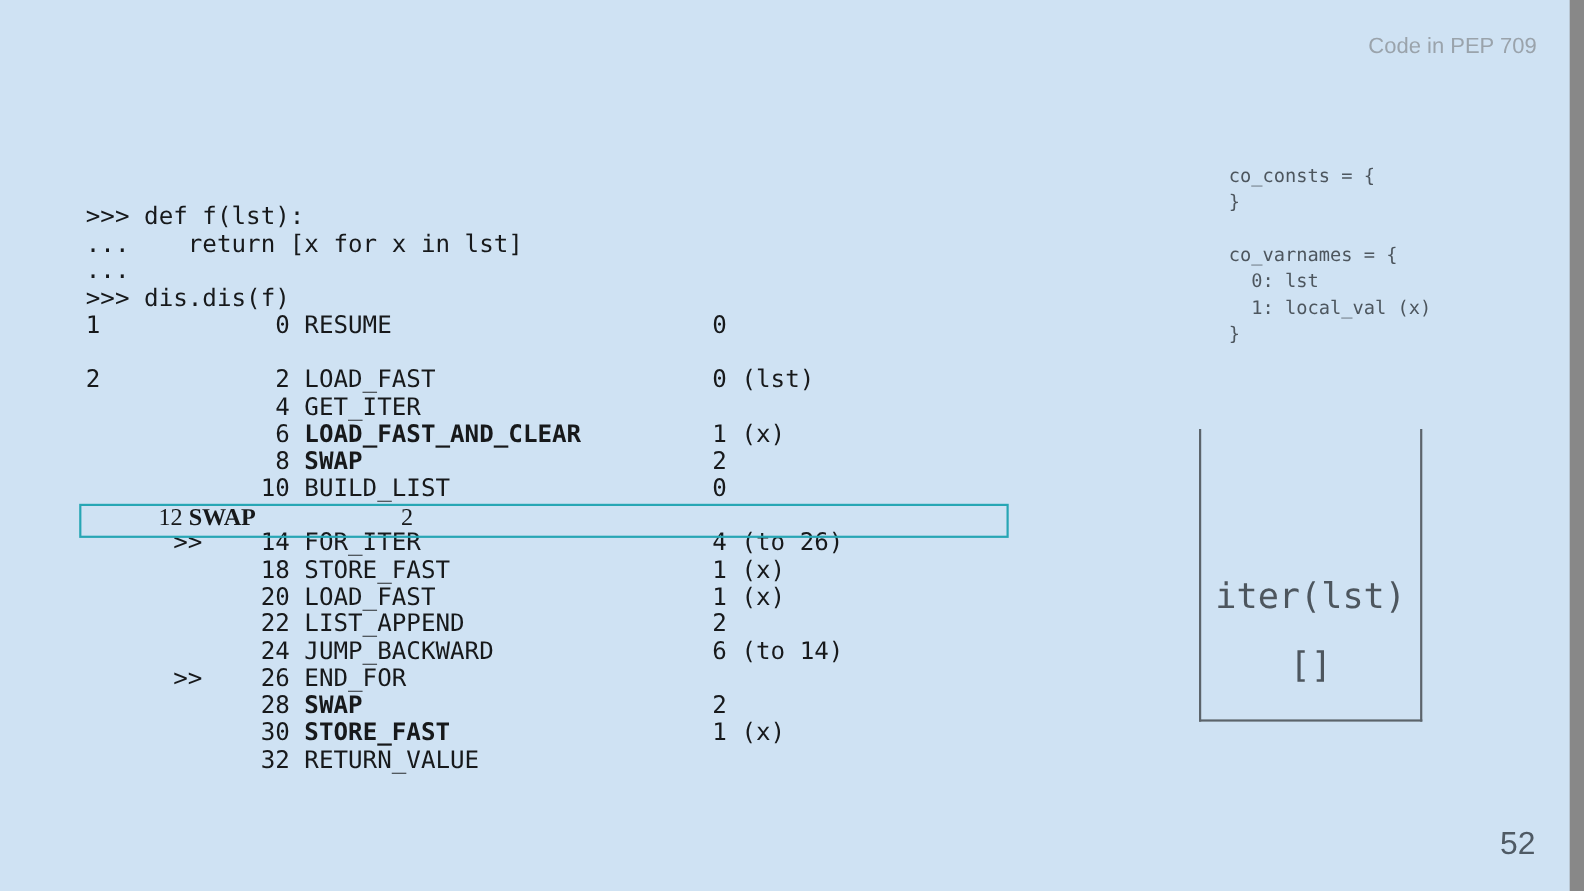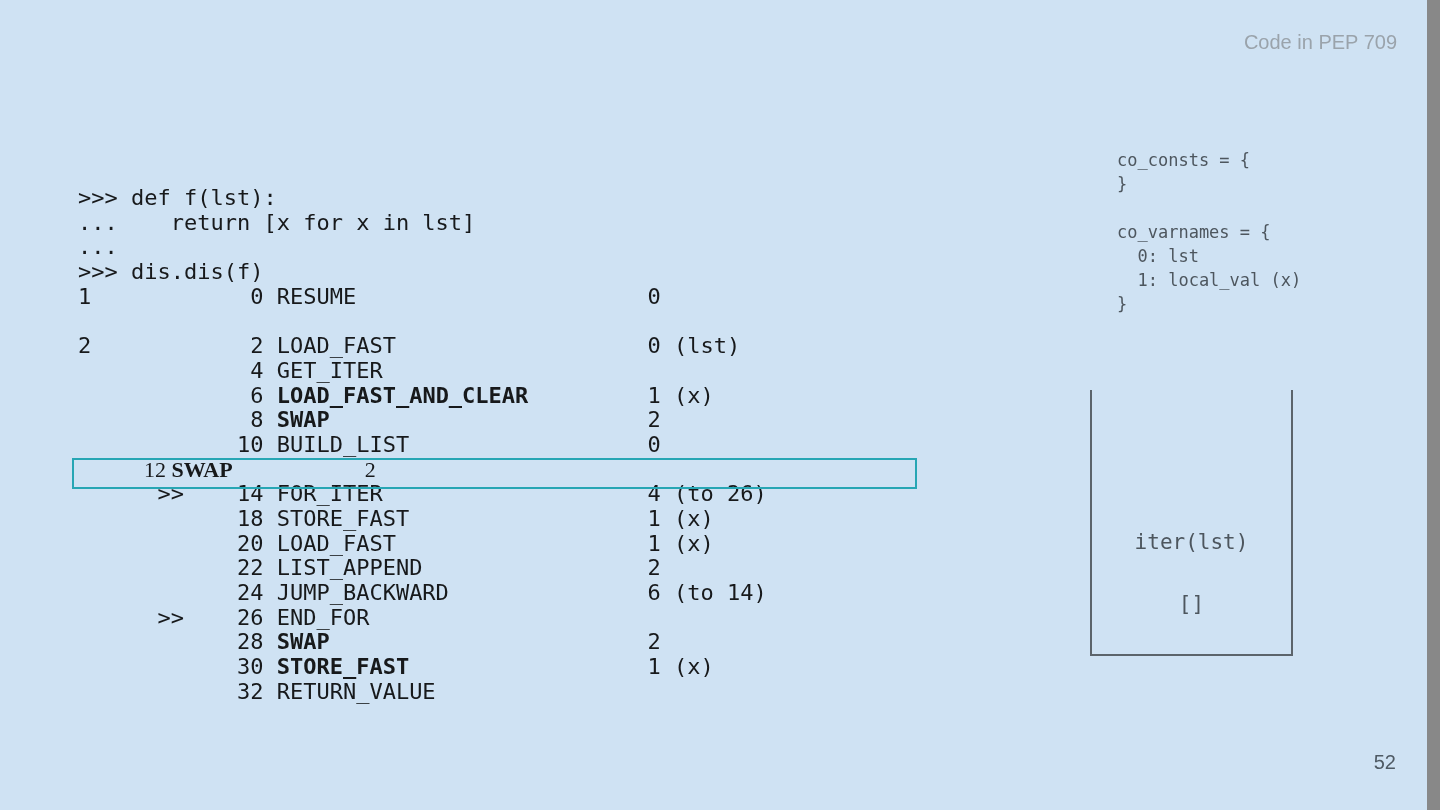--- a/index.html
+++ b/index.html
@@ -50,35 +50,35 @@
   .stack-box {
     position:absolute; left:1090px; top:390px;
     width:203px; height:266px;
     border-left:2px solid #5c646b;
     border-right:2px solid #5c646b;
     border-bottom:2px solid #5c646b;
     display:flex; flex-direction:column;
     justify-content:flex-end; align-items:center;
     padding-bottom:14px;
     font-family:"DejaVu Sans Mono", monospace;
-    font-size:21px;
+    font-size:32px;
     color:var(--slate);
   }
   .stack-item { line-height:34px; }
   .stack-item:nth-child(1) { margin-bottom:28px; }
   .stack-item:nth-child(2) { margin-bottom:19px; }
   .caption {
     position:absolute; left:702px; top:699px;
     font-family:"DejaVu Sans Mono", monospace;
     font-size:17.5px;
     color:var(--slate);
   }
   .page-num {
     position:absolute; top:751px; right:31px;
-    font-size:20px;
+    font-size:29px;
     color:#4f5a64;
   }
 </style>
 </head>
 <body>
 
 <div class="slide" style="background: rgb(207, 226, 243);">
 
   <div class="corner-note">Code in PEP 709</div>
 

